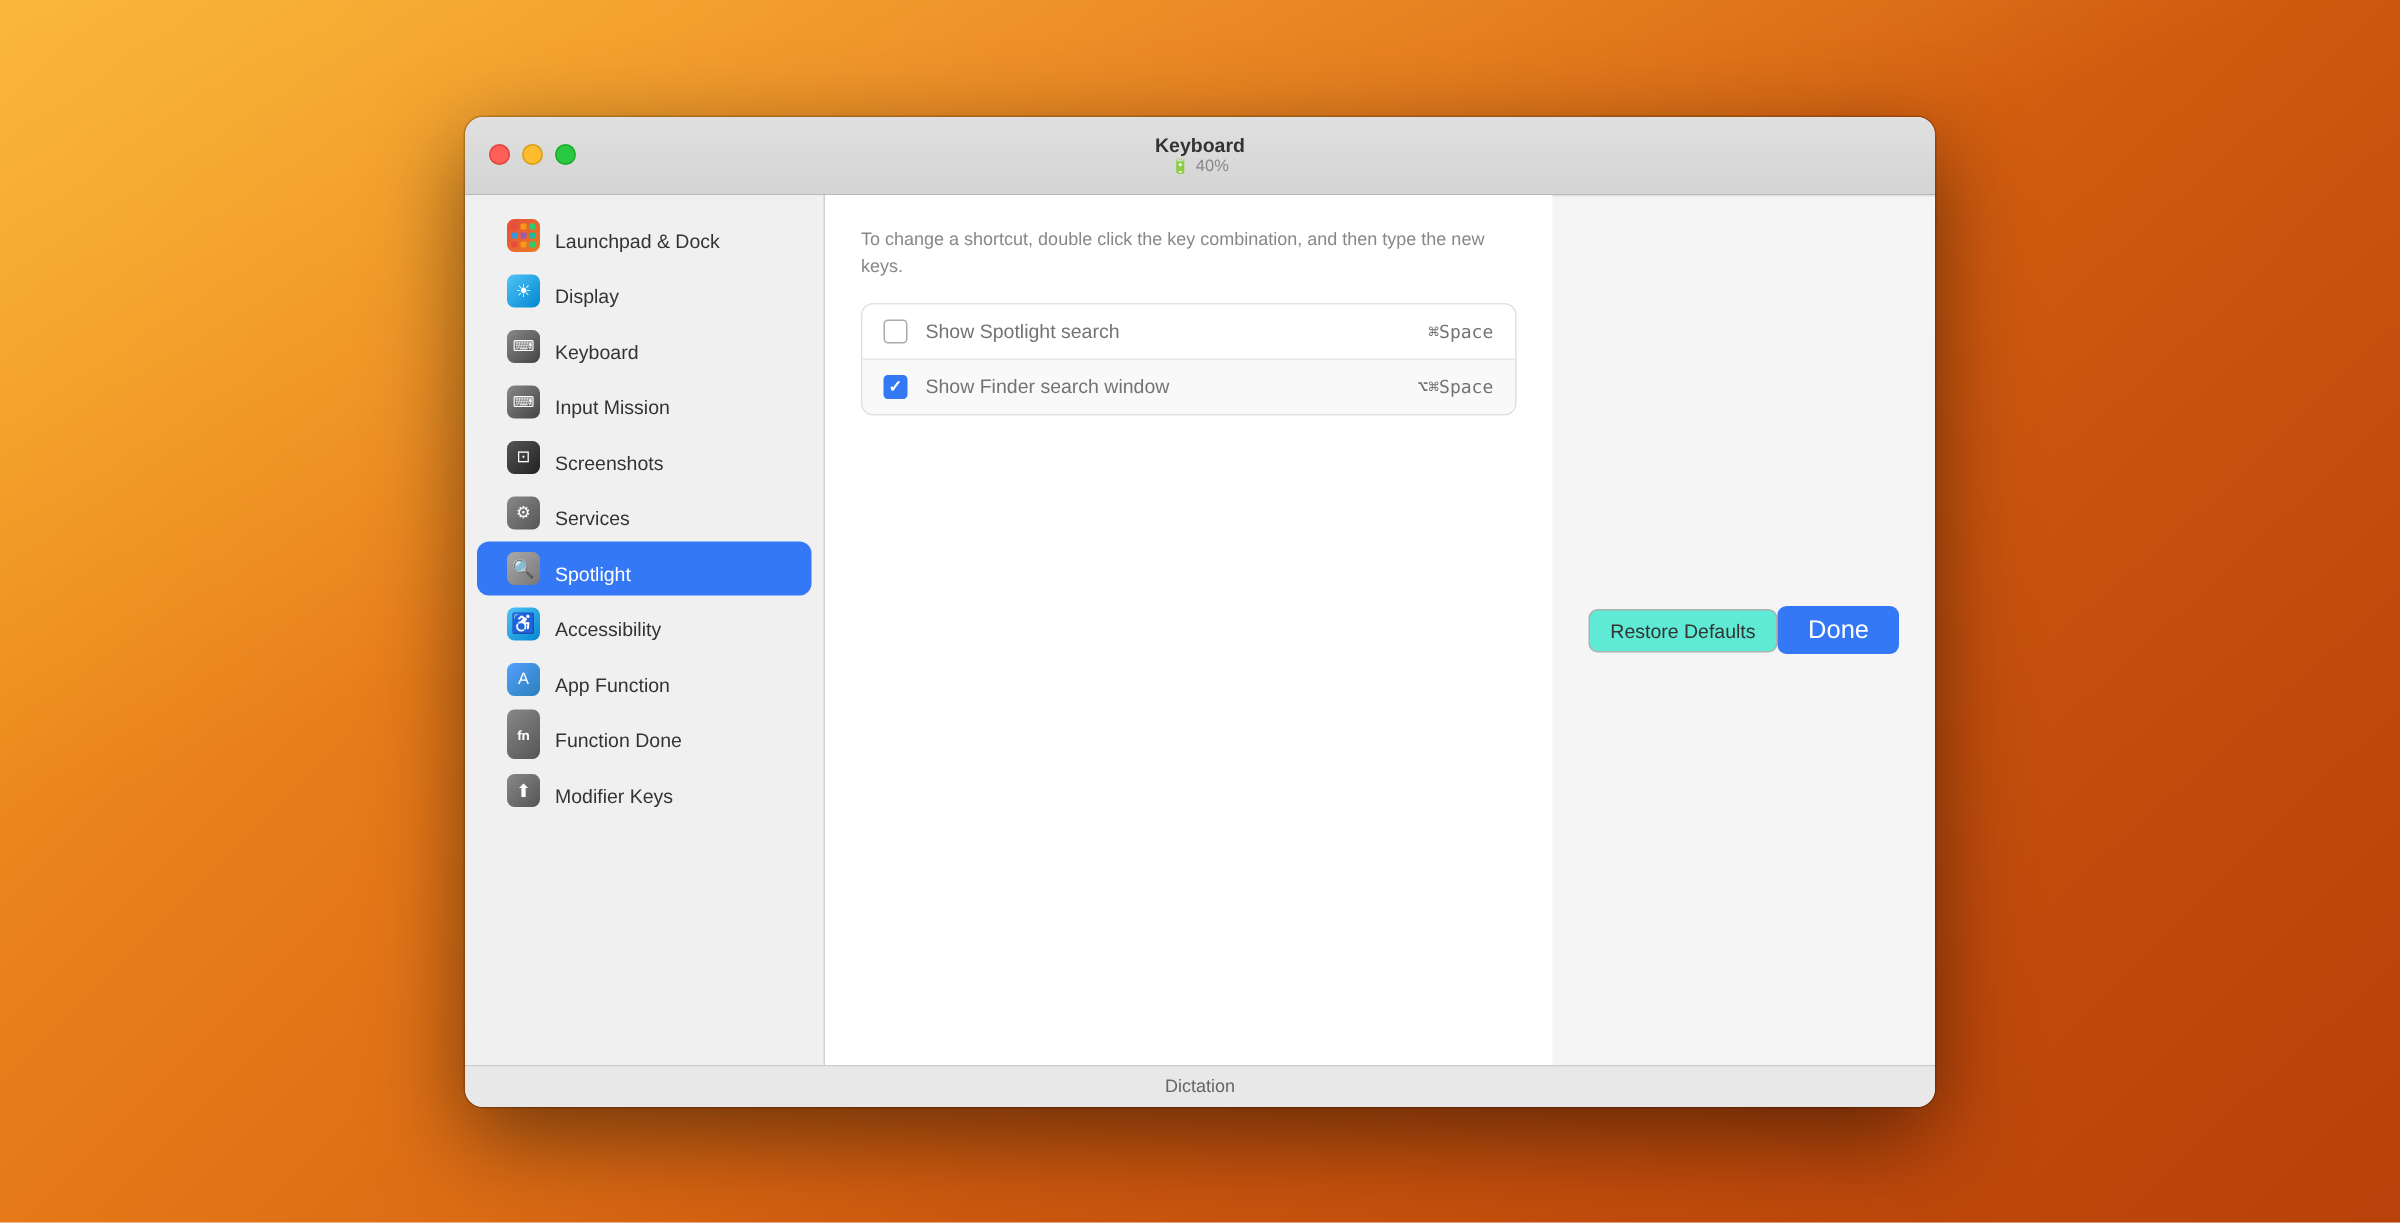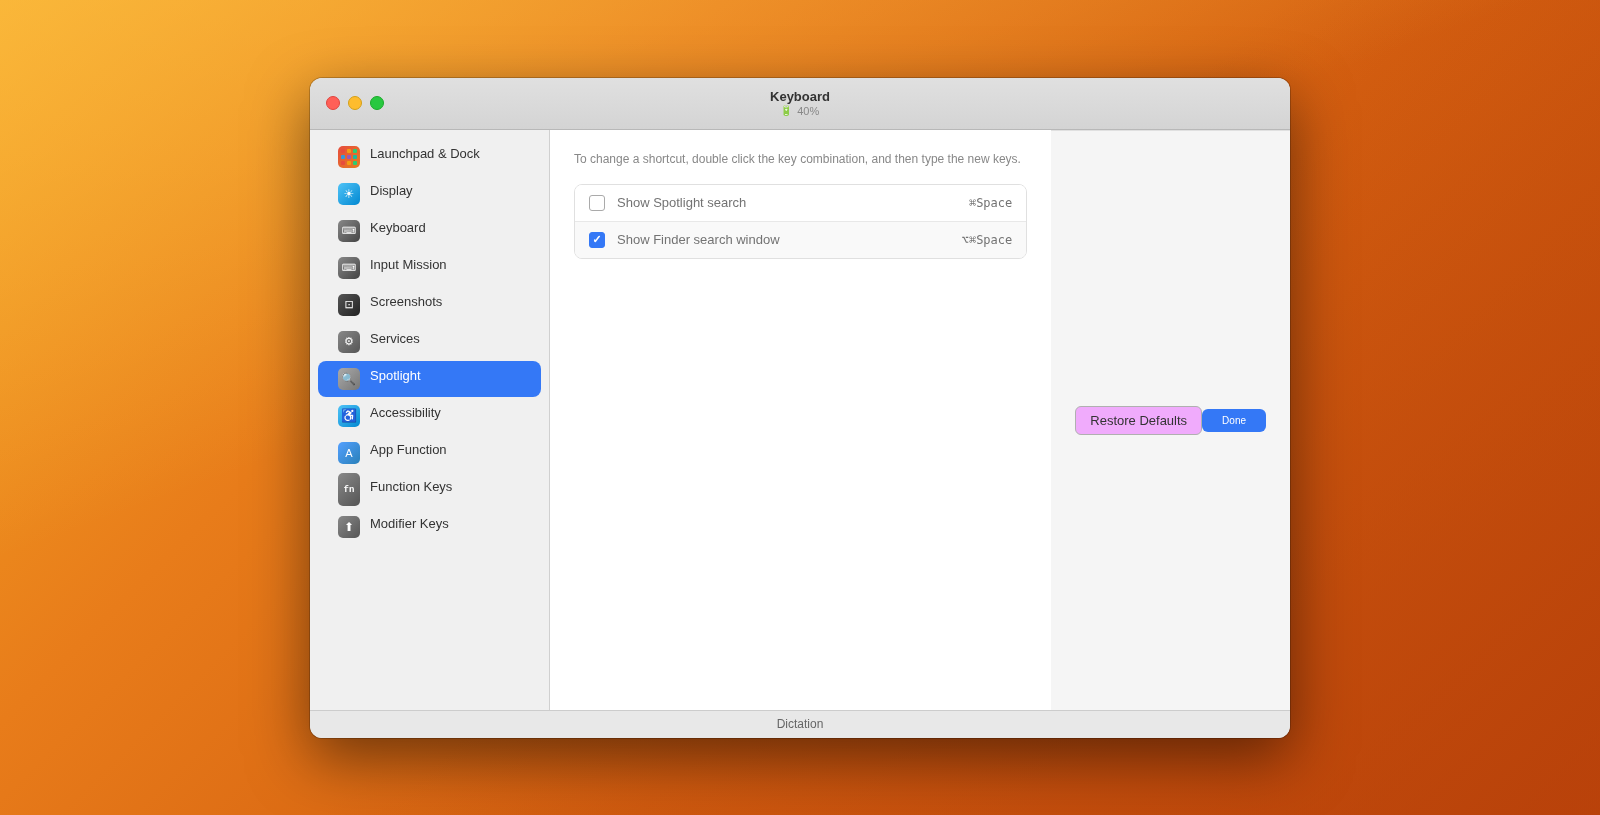--- a/index.html
+++ b/index.html
@@ -90,21 +90,21 @@
     .sidebar {
       width: 240px;
       background: #f0f0f0;
       border-right: 1px solid #d0d0d0;
       overflow-y: auto;
       padding: 8px 0;
       flex-shrink: 0;
     }
     .sidebar-item {
       display: flex;
-      align-items: flex-start;
+      align-items: flex-end;
       gap: 10px;
       padding: 7px 16px 7px 20px;
       cursor: pointer;
       border-radius: 8px;
       margin: 1px 8px;
       font-size: 13px;
       color: #333;
     }
     .sidebar-item.active {
       background: #3478f6;
@@ -202,35 +202,35 @@
     }
     .content-footer {
       padding: 14px 24px;
       background: #f5f5f5;
       border-top: 1px solid #e0e0e0;
       display: flex;
       align-items: center;
       justify-content: space-between;
     }
     .restore-defaults-btn {
-      background: #f0abfc;
+      background: #5eead4;
       border: 1px solid #b0b0b0;
       border-radius: 6px;
       padding: 6px 14px;
       font-size: 13px;
       color: #333;
       cursor: pointer;
       font-family: inherit;
     }
     .done-btn {
       background: #3478f6;
       border: none;
       border-radius: 6px;
       padding: 6px 20px;
-      font-size: 10px;
+      font-size: 17px;
       color: white;
       cursor: pointer;
       font-weight: 500;
       font-family: inherit;
     }
     .bottom-tab {
       background: #e8e8e8;
       border-top: 1px solid #ccc;
       height: 28px;
       display: flex;
@@ -327,23 +327,23 @@
           <span class="item-label">Accessibility</span>
         </div>
         <div class="sidebar-item">
           <div class="item-icon">
             <div style="width: 22px; height: 22px; border-radius: 5px; background: linear-gradient(135deg, rgb(84, 160, 255), rgb(41, 128, 185)); display: flex; align-items: center; justify-content: center; color: white; font-size: 11px;">A</div>
           </div>
           <span class="item-label">App Function</span>
         </div>
         <div class="sidebar-item">
           <div class="item-icon">
-            <div style="width: 22px; height: 33px; border-radius: 5px; background: linear-gradient(135deg, rgb(136, 136, 136), rgb(85, 85, 85)); display: flex; align-items: center; justify-content: center; color: white; font-size: 9px; font-weight: 700; font-family: Liberation Mono, monospace;">fn</div>
-          </div>
-          <span class="item-label">Function Keys</span>
+            <div style="width: 22px; height: 33px; border-radius: 5px; background: linear-gradient(135deg, rgb(136, 136, 136), rgb(85, 85, 85)); display: flex; align-items: center; justify-content: center; color: white; font-size: 9px; font-weight: 700;">fn</div>
+          </div>
+          <span class="item-label">Function Done</span>
         </div>
         <div class="sidebar-item">
           <div class="item-icon">
             <div style="width: 22px; height: 22px; border-radius: 5px; background: linear-gradient(135deg, rgb(136, 136, 136), rgb(85, 85, 85)); display: flex; align-items: center; justify-content: center; color: white; font-size: 12px;">⬆</div>
           </div>
           <span class="item-label">Modifier Keys</span>
         </div>
       </div>
 
     <div class="content-area">

